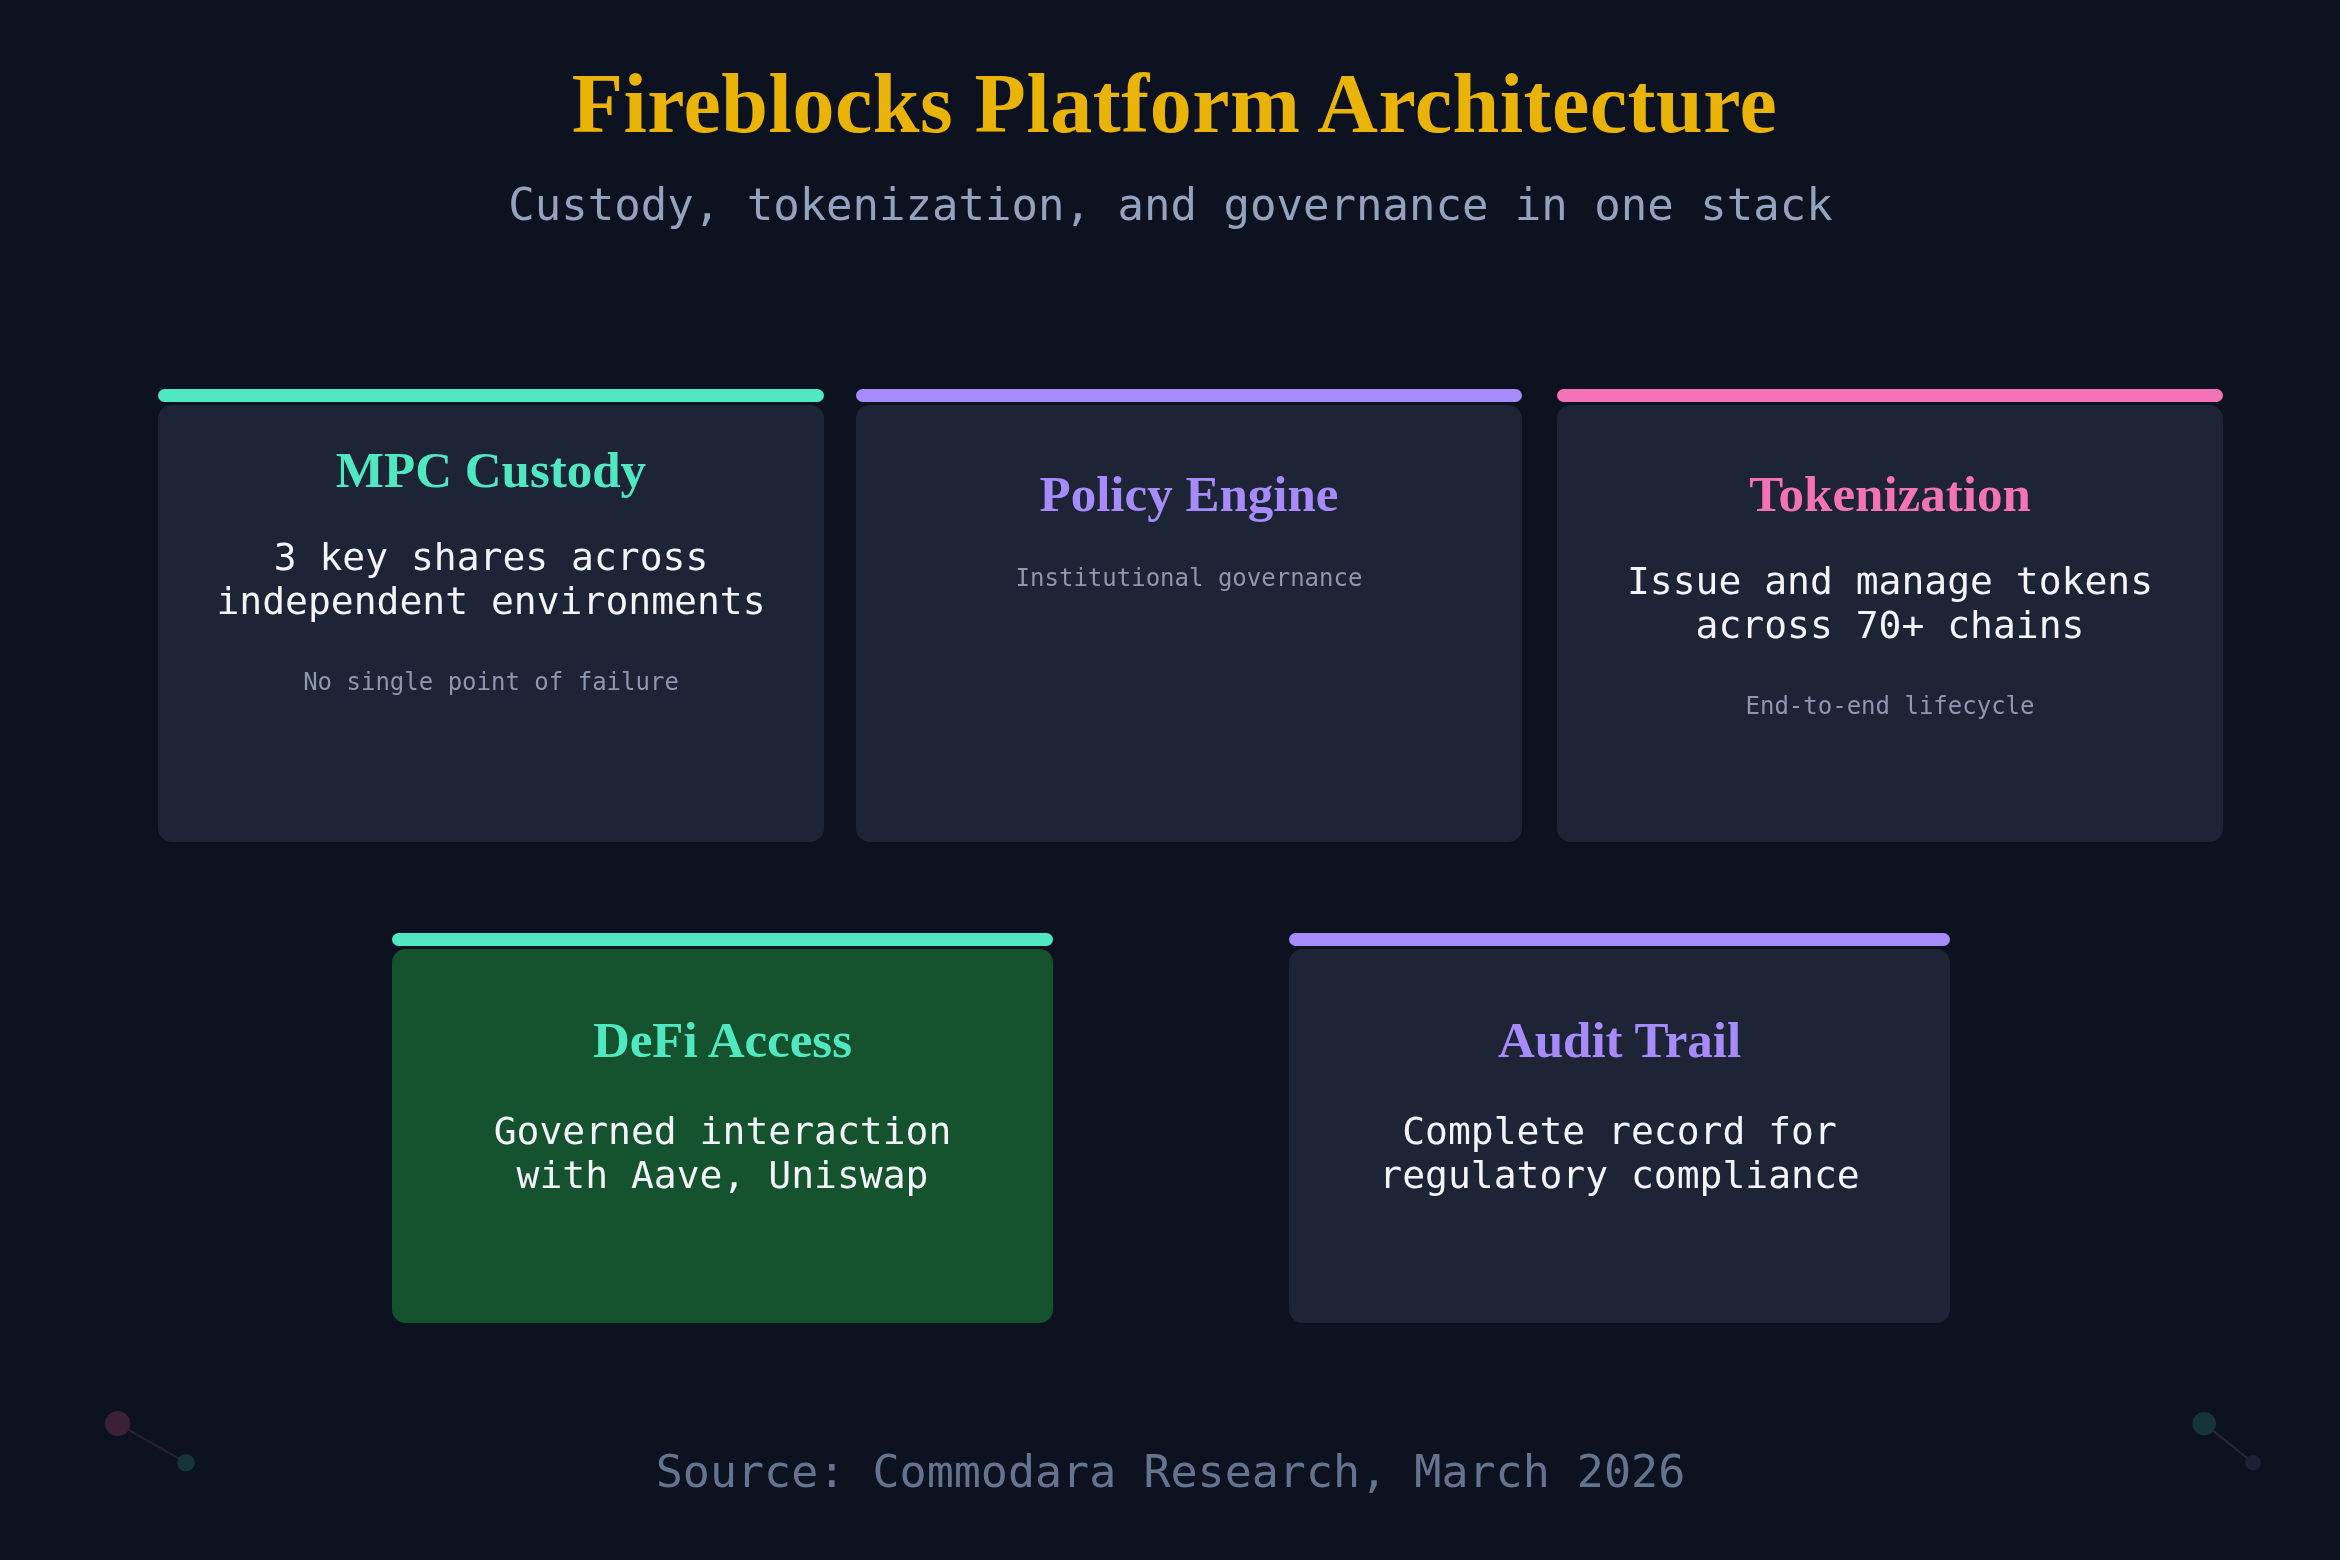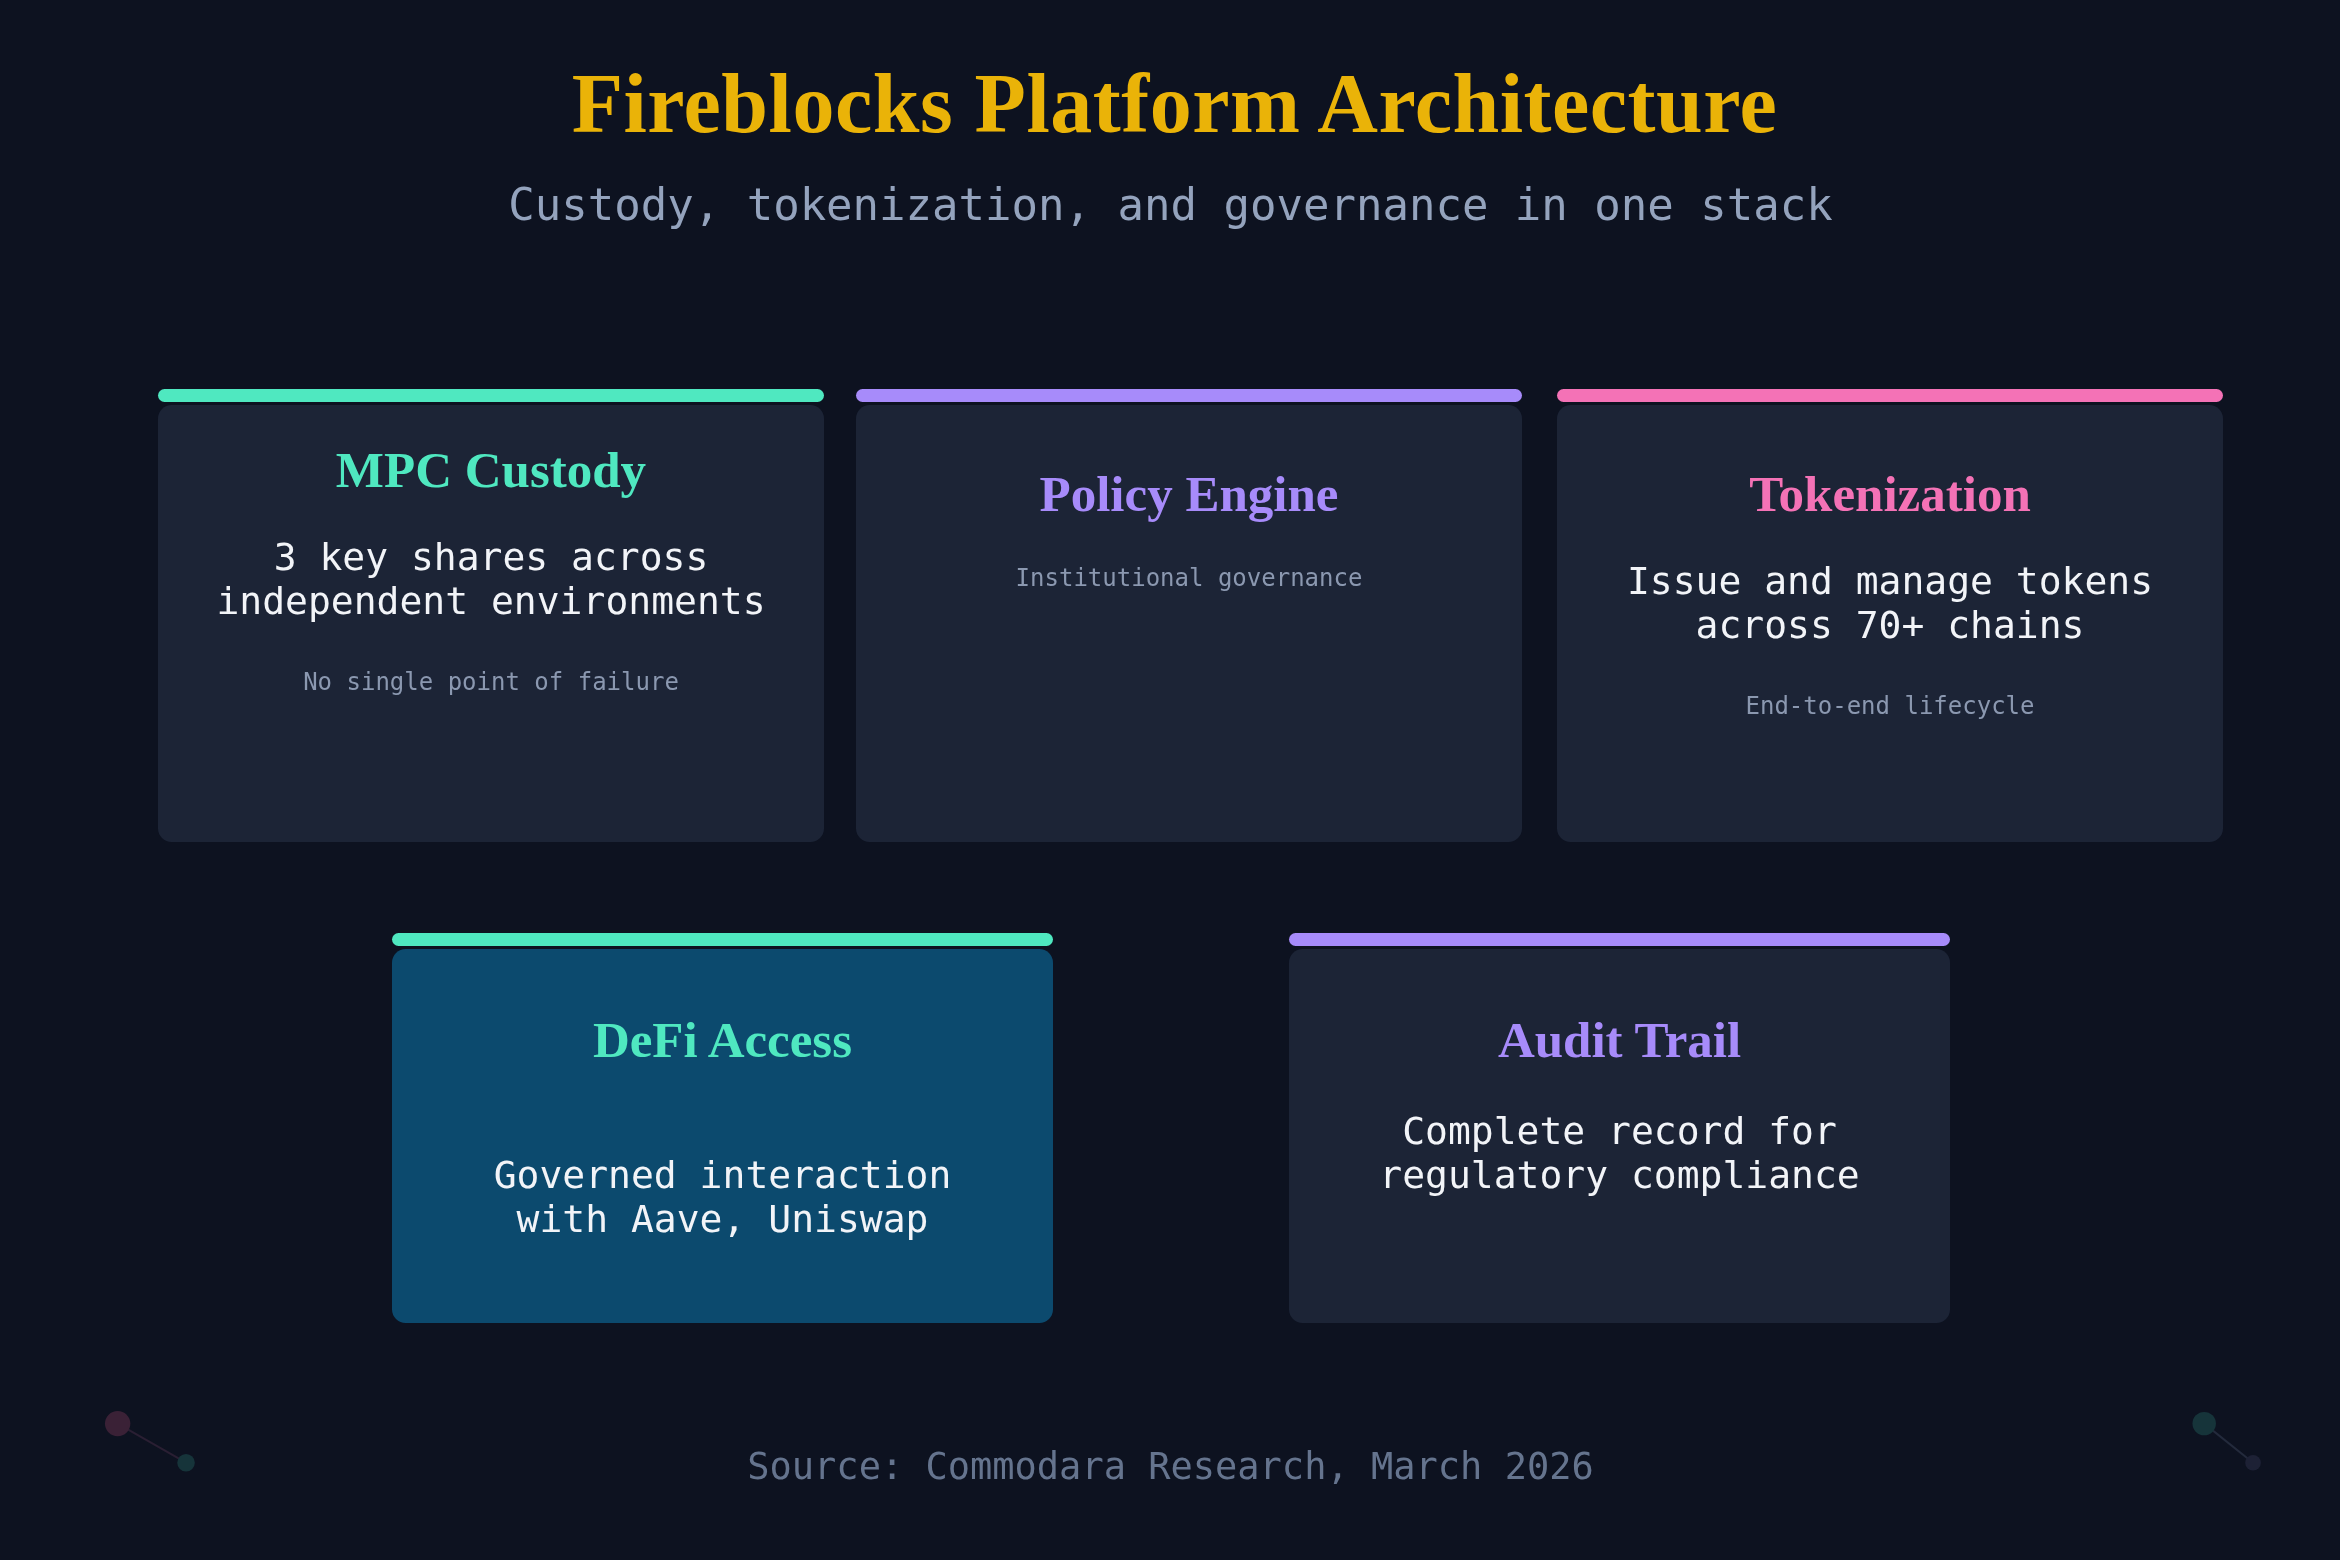--- a/index.html
+++ b/index.html
@@ -116,21 +116,21 @@
   #card-defi-access { left: 392px;  width: 661px; }
   #card-audit-trail { left: 1289px; width: 661px; align-items: center; }
 
   
   #footer-source {
     position: absolute;
     top: 1445px; left: 0;
     width: 2341px;
     text-align: center;
     font-family: "DejaVu Sans Mono", "Liberation Mono", monospace;
-    font-size: 37px;
+    font-size: 45px;
     color: #65748e;
   }
 
   
   .deco { position: absolute; }
   #deco-left  { left: 59px;   top: 1365px; }
   #deco-right { left: 2126px; top: 1365px; }
 </style>
 </head>
 <body style="background: rgb(13, 18, 32);">
@@ -169,21 +169,21 @@
       <div class="card-desc" style="color: rgb(242, 244, 248);">
         <div>Issue and manage tokens</div>
         <div>across 70+ chains</div>
       </div>
       <div class="card-caption" style="color: rgb(139, 152, 176);">End-to-end lifecycle</div>
     </div>
   </div>
 
   <div class="card row-bottom" id="card-defi-access">
     <div class="card-accent" style="background: rgb(79, 232, 192);"></div>
-    <div class="card-body" style="background: #0c4a6e; gap: 44px;">
+    <div class="card-body" style="background: #14532d;">
       <div class="card-title" style="color: rgb(79, 232, 192);">DeFi Access</div>
       <div class="card-desc" style="color: rgb(242, 244, 248);">
         <div>Governed interaction</div>
         <div>with Aave, Uniswap</div>
       </div>
     </div>
   </div>
 
   <div class="card row-bottom" id="card-audit-trail">
     <div class="card-accent" style="background: rgb(167, 139, 250);"></div>

